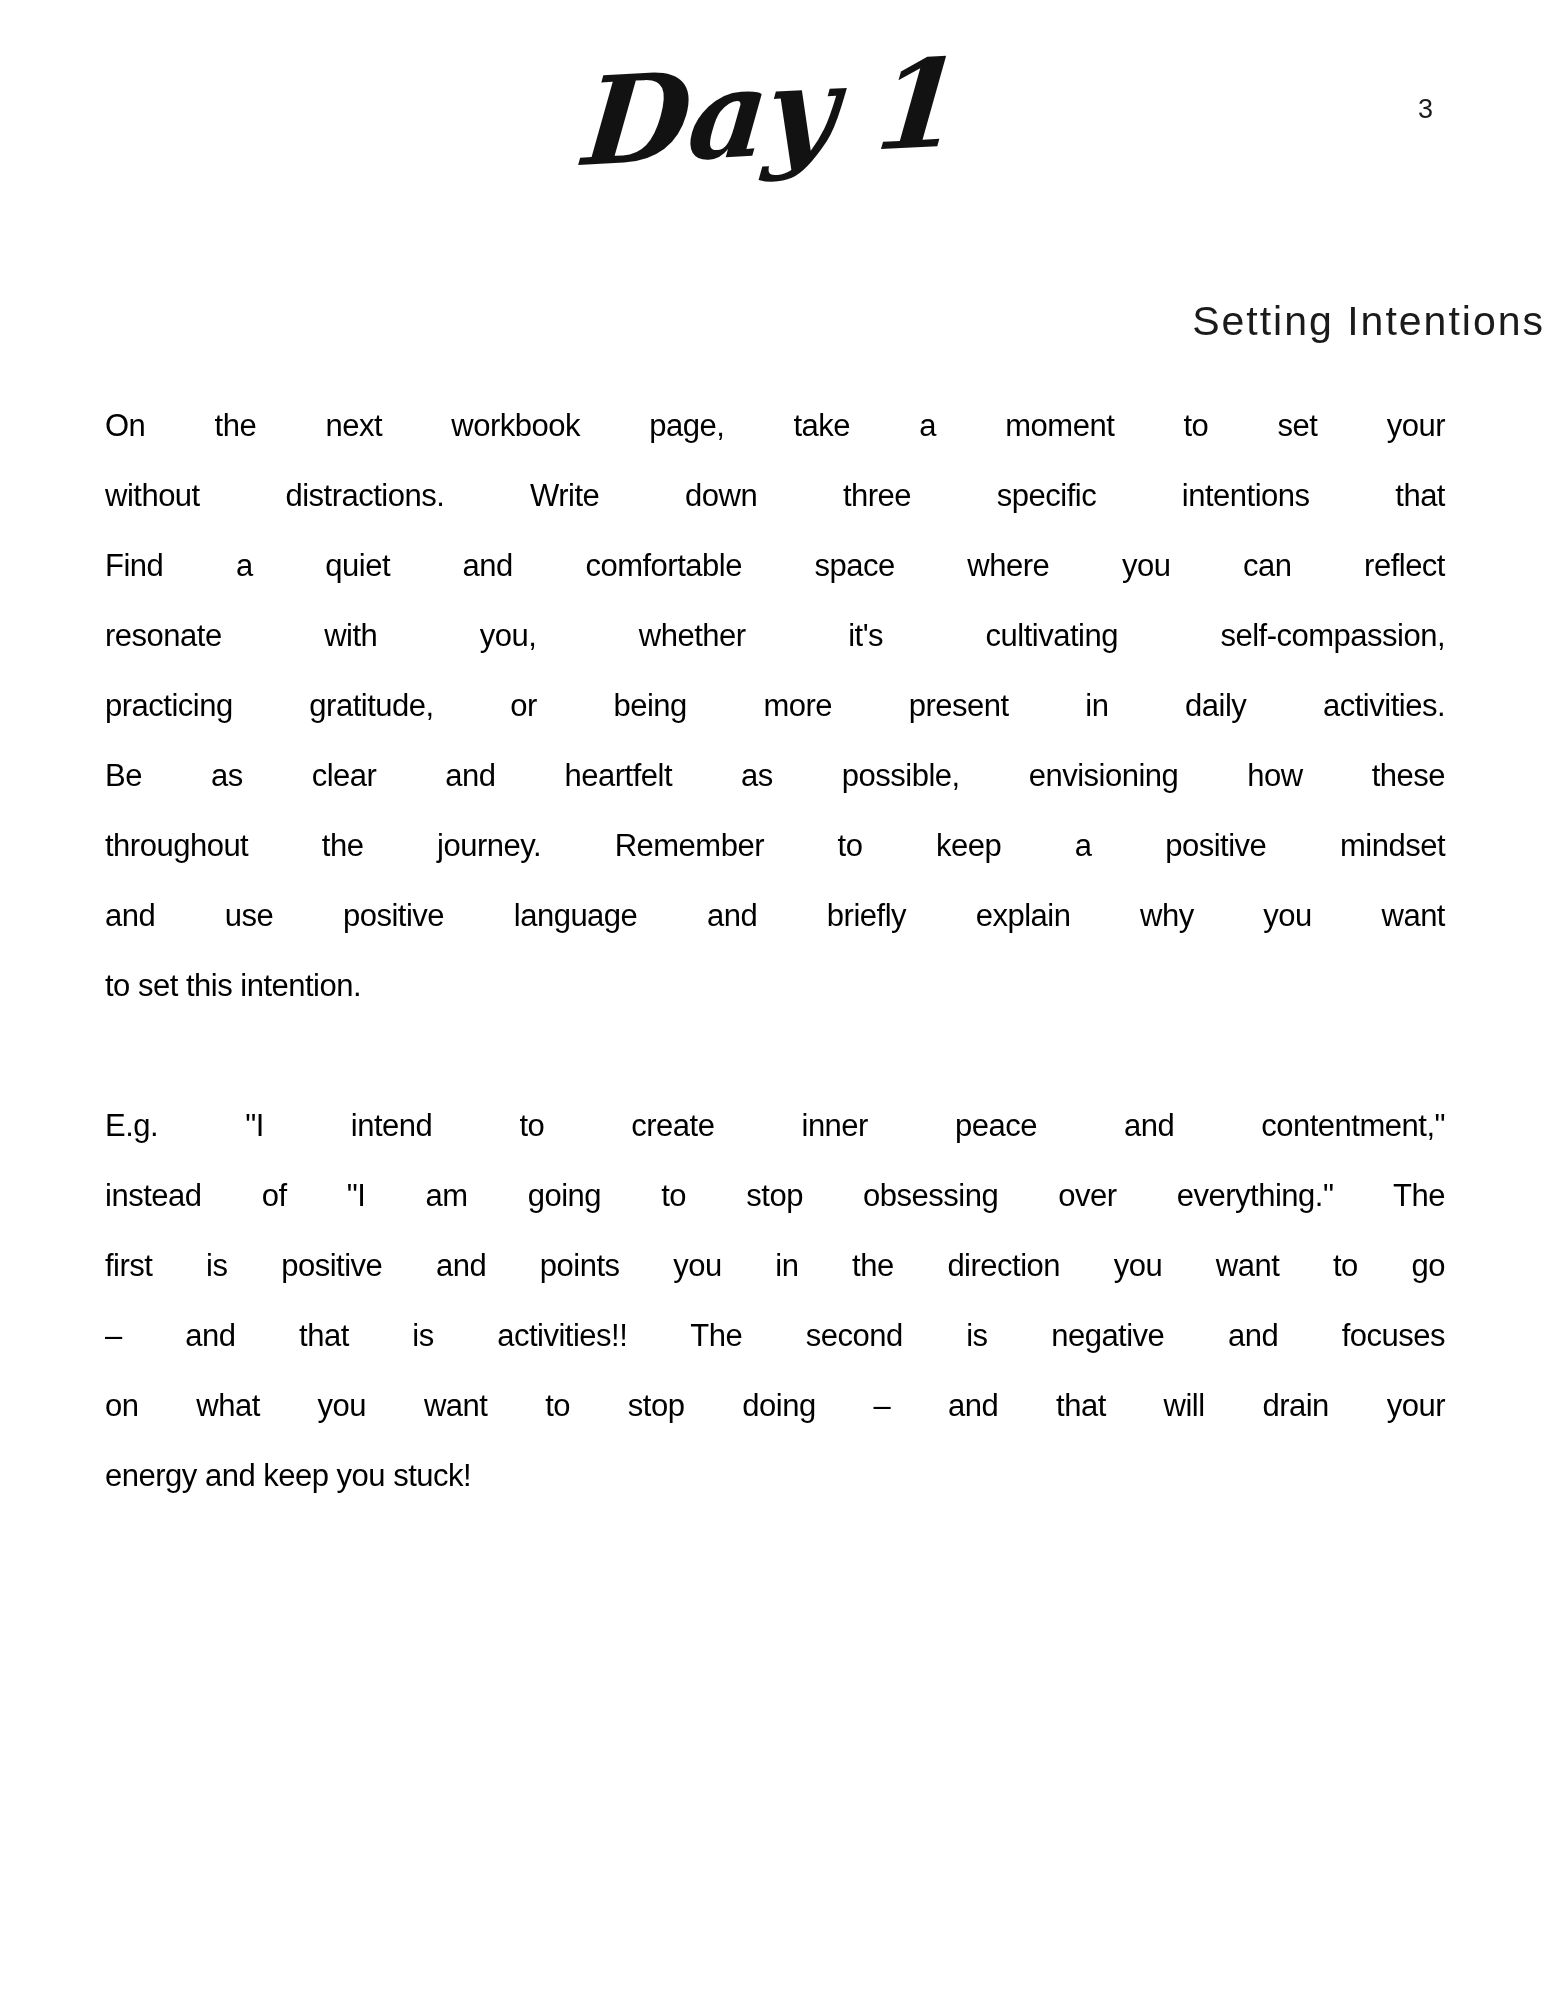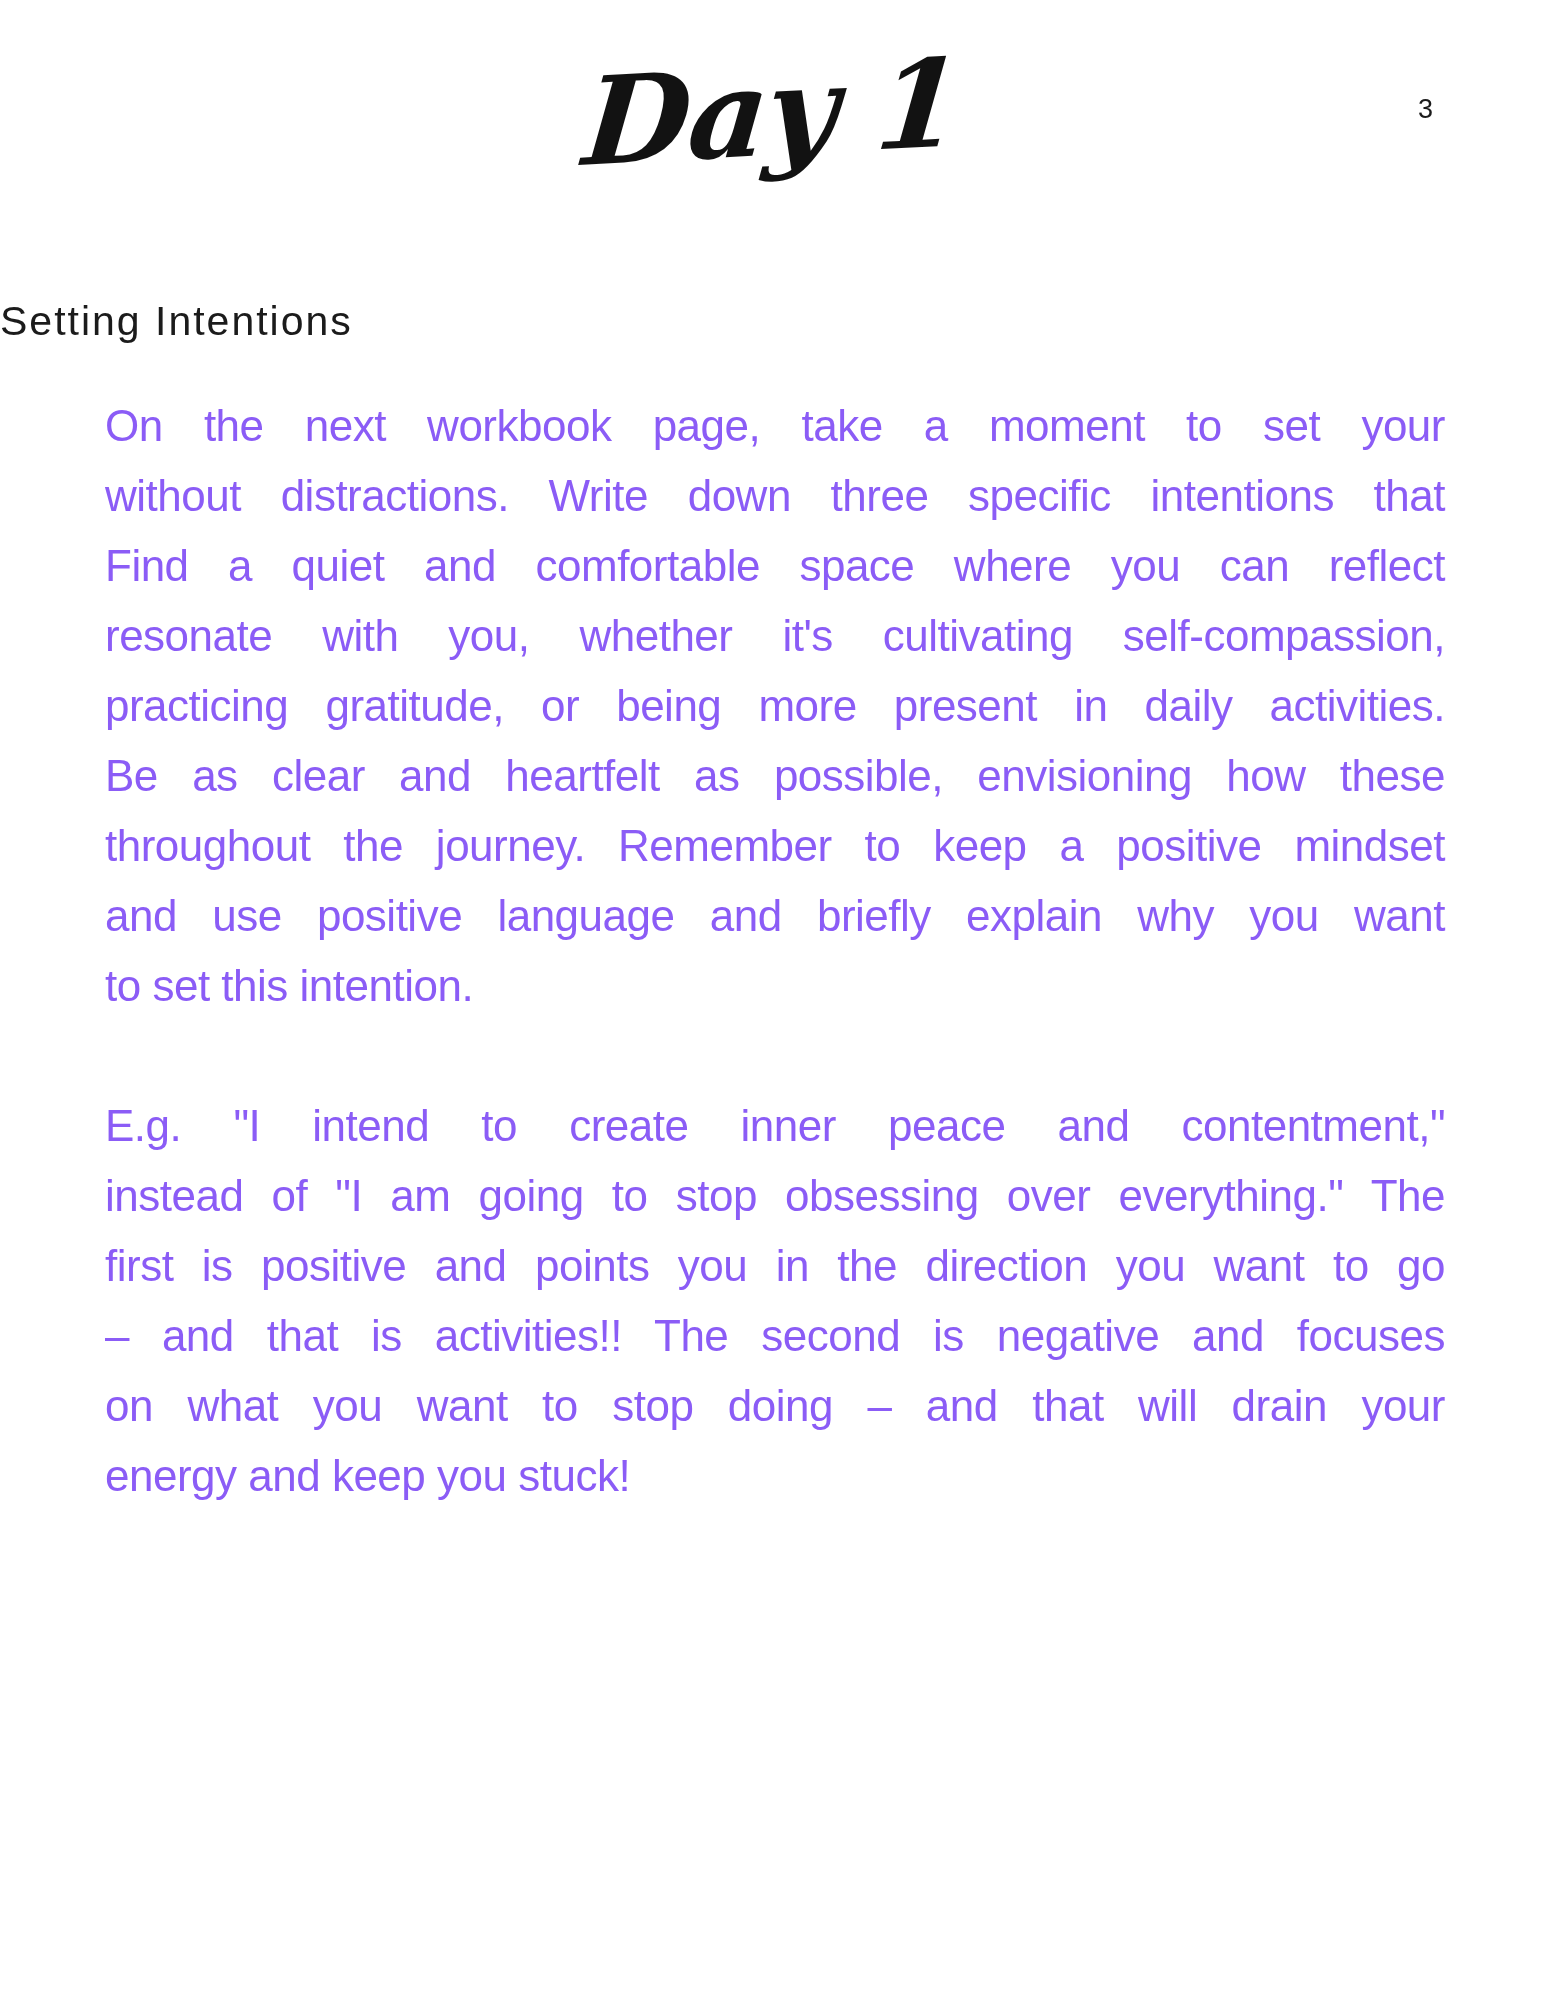--- a/index.html
+++ b/index.html
@@ -39,37 +39,37 @@
     line-height: 1.15;
     letter-spacing: -2px;
     transform: skewX(-8deg) rotate(-3deg);
     color: #121212;
   }
   .subtitle {
     position: absolute;
     top: 301px;
     left: 0;
     width: 1545px;
-    text-align: left;
+    text-align: right;
     font-size: 41px;
     font-weight: 300;
     letter-spacing: 2px;
     line-height: 1;
     color: #1b1b1b;
   }
   .body-text {
     position: absolute;
     top: 391px;
     left: 105px;
     width: 1340px;
-    font-size: 44px;
+    font-size: 31px;
     font-weight: 300;
     letter-spacing: -0.5px;
     line-height: 70px;
-    color: #8b5cf6;
+    color: #000000;
   }
   .paragraph { margin: 0; }
   .paragraph + .paragraph { margin-top: 70px; }
   .line {
     height: 70px;
     text-align: justify;
     text-align-last: justify;
     white-space: normal;
   }
   .line.last {

